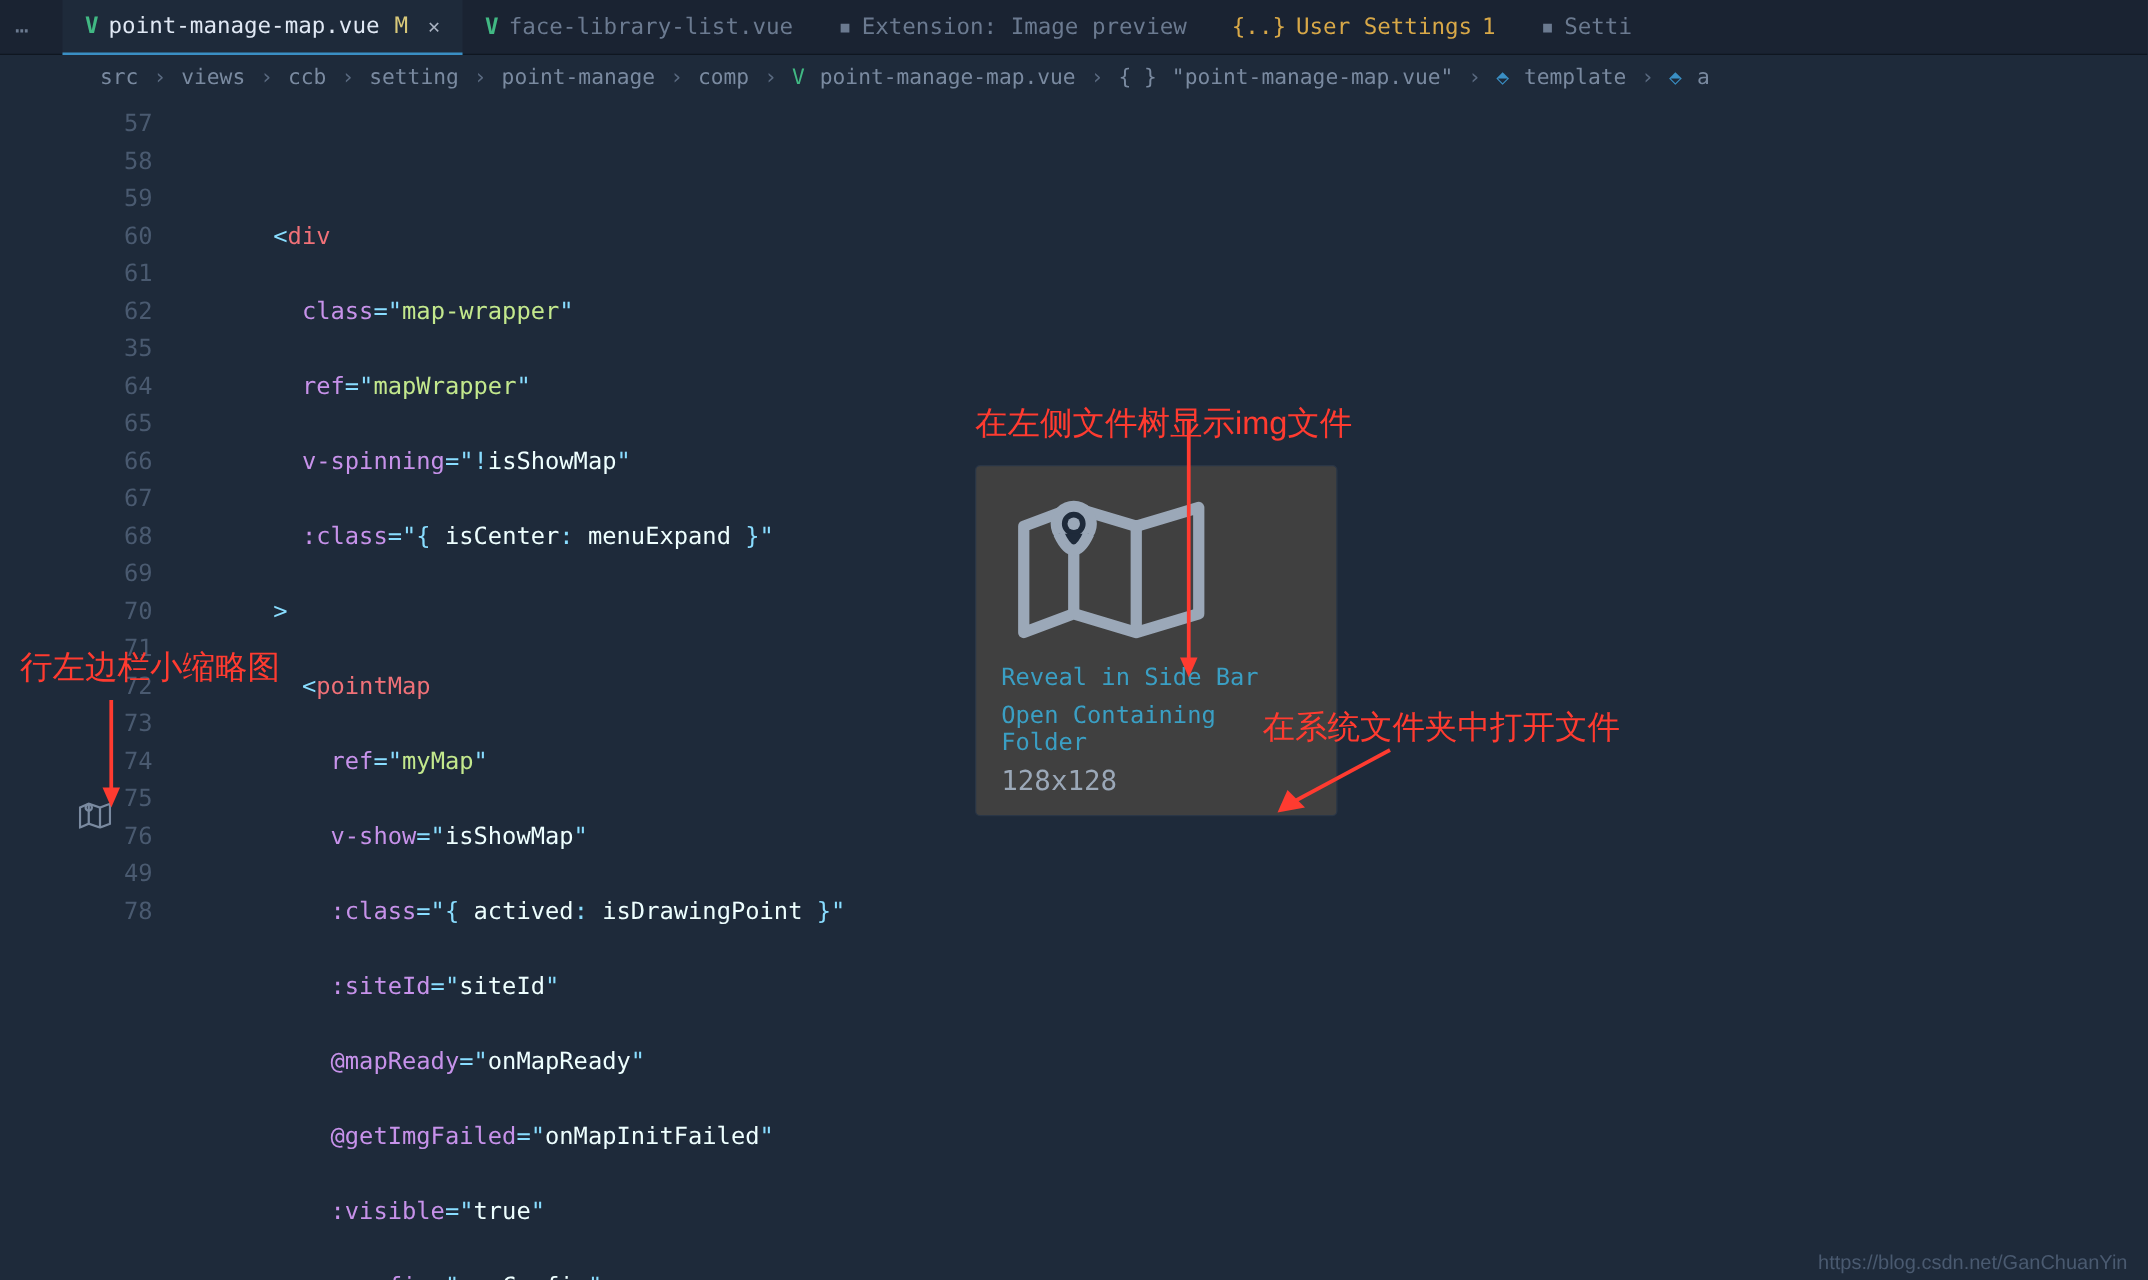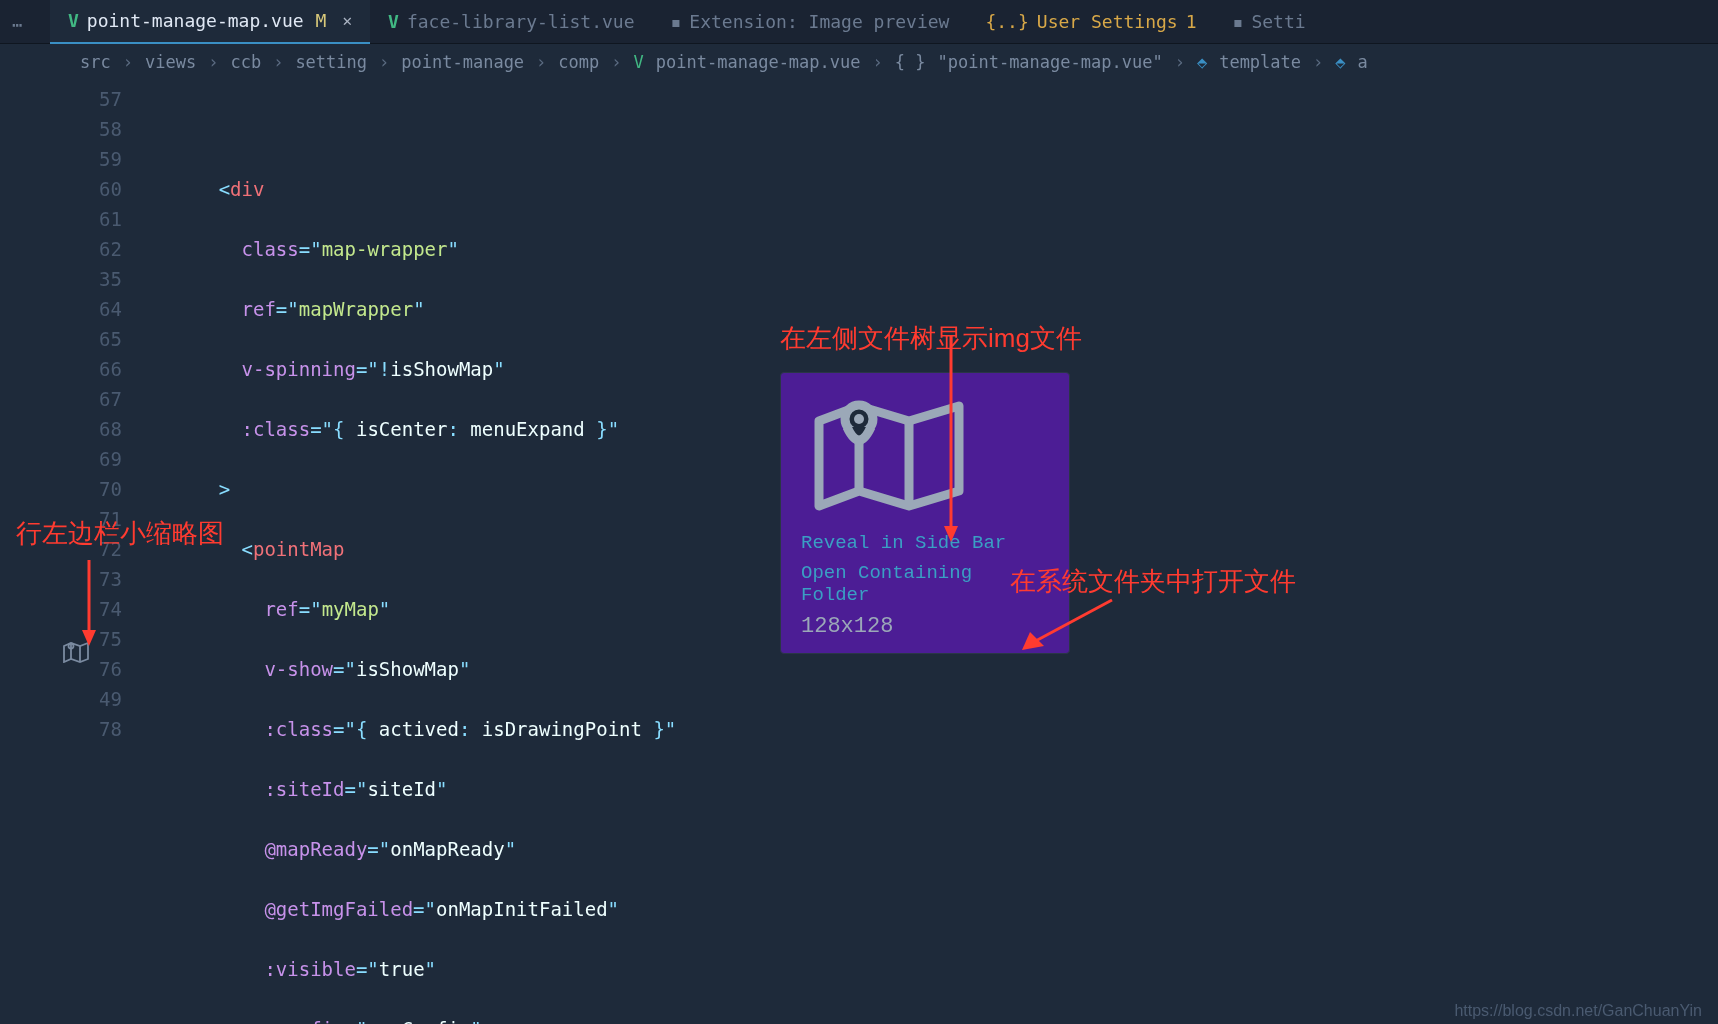--- a/index.html
+++ b/index.html
@@ -97,25 +97,24 @@
 .p-str { color: #c3e88d; }      
 .p-punct { color: #89ddff; }    
 .p-var { color: #eeffff; }
 .p-quote { color: #89ddff; }
 
 .popup {
   position: absolute;
   left: 780px;
   top: 292px;
   width: 290px;
-  background: #4c1d95;
+  background: #404040;
   border: 1px solid #2a3646;
   border-radius: 4px;
   padding: 18px 20px 14px 20px;
-  font-family: Liberation Mono, monospace;
 }
 .popup .map-svg { color: #9ba8b8; margin-left: 8px; margin-bottom: 16px; }
 .popup .link { color: #3a9fc4; font-size: 19px; margin-bottom: 8px; cursor: pointer; }
 .popup .dim { color: #9ba8b8; font-size: 22px; margin-top: 4px; }
 
 .annotation {
   position: absolute;
   color: #ff3b30;
   font-size: 26px;
   font-family: "PingFang SC", "Microsoft YaHei", sans-serif;

